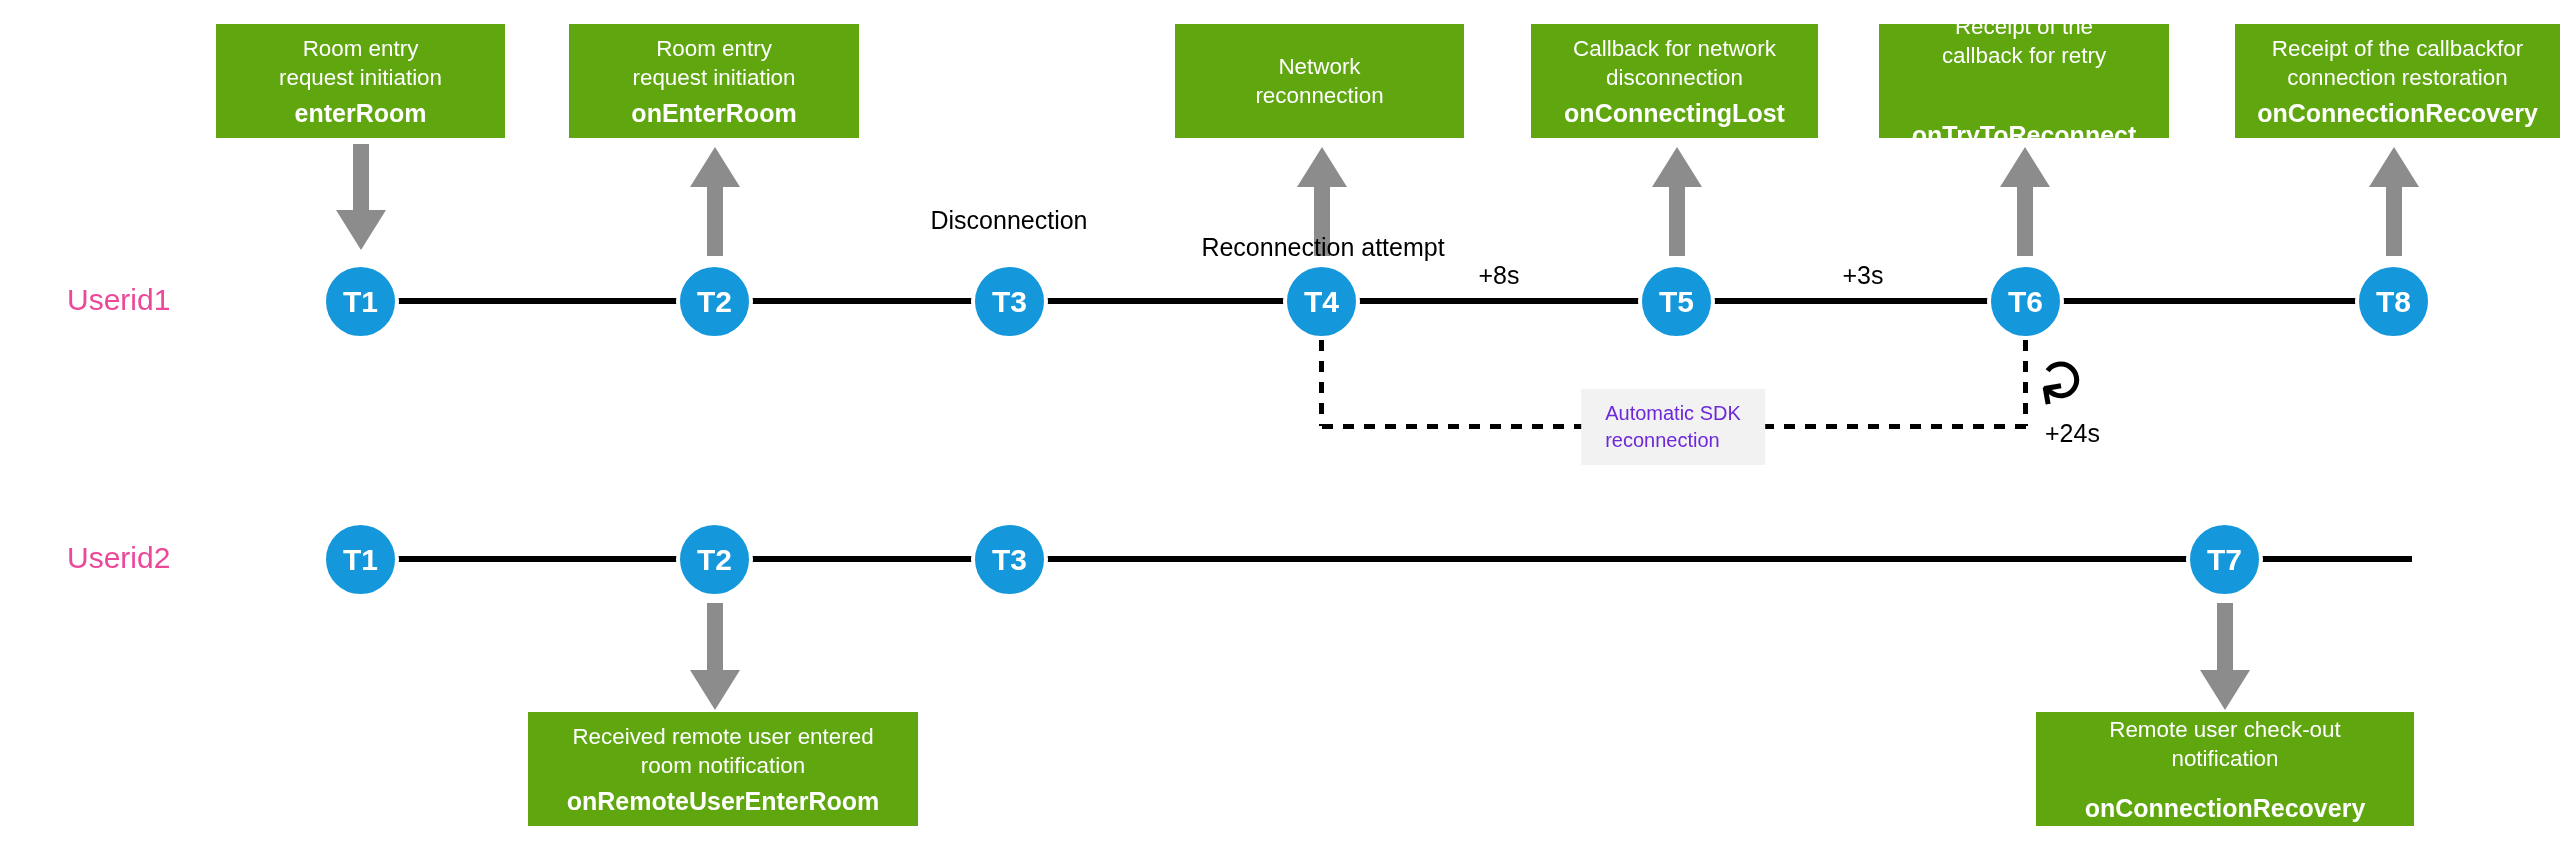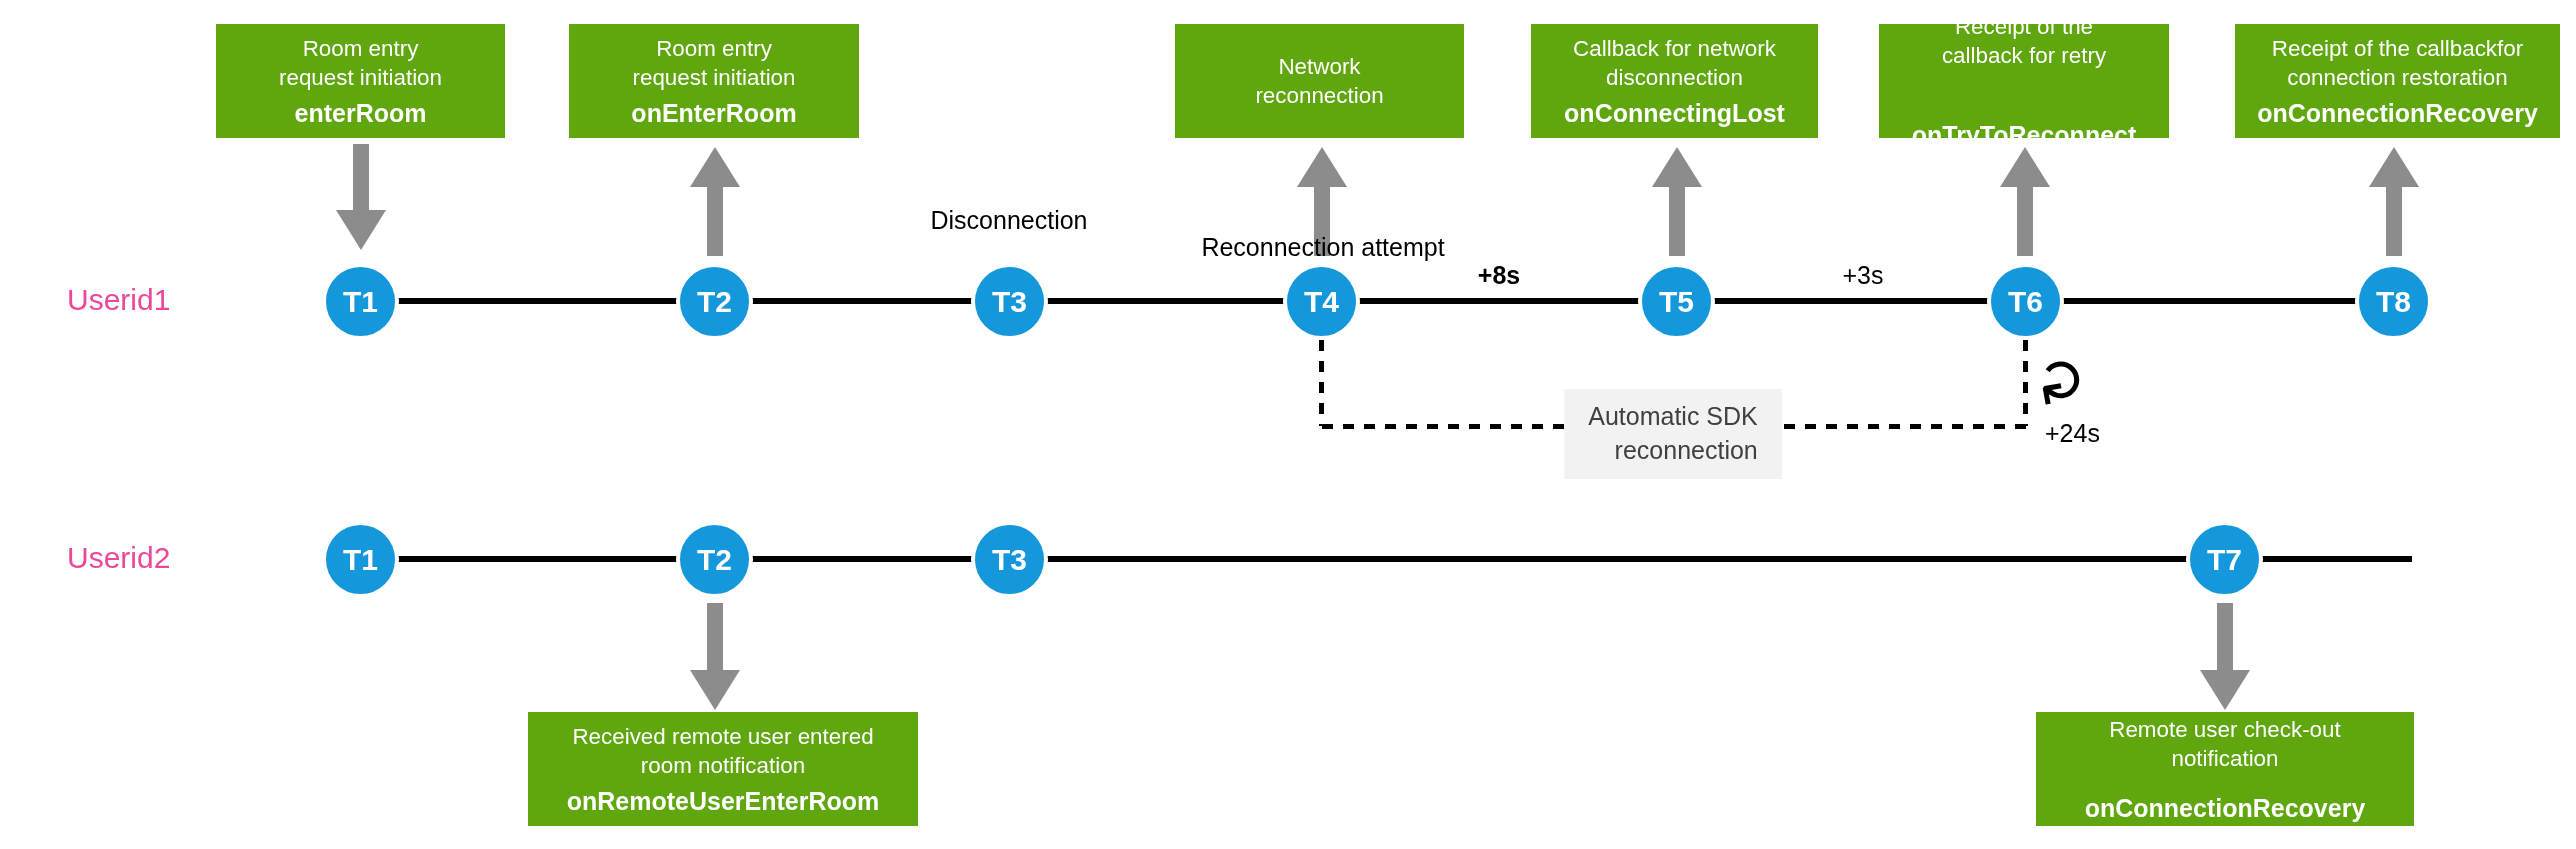--- a/index.html
+++ b/index.html
@@ -33,22 +33,22 @@
   .label{position:absolute;font-size:25px;color:#000;white-space:nowrap;}
   .centered{transform:translateX(-50%);}
   .lane-label{position:absolute;font-size:30px;color:#ec4899;}
 
   
   .dashv{position:absolute;width:4.8px;
          background:repeating-linear-gradient(180deg,#000 0 11.2px,transparent 11.2px 21px);}
   .dashh{position:absolute;height:4.8px;
          background:repeating-linear-gradient(90deg,#000 0 11.2px,transparent 11.2px 21px);}
 
-  .sdk-label{position:absolute;background:#F2F2F2;color:#404040;font-size:25px;line-height:1.35;
-             text-align:right;padding:11.2px 24px;white-space:pre-line;transform:translateX(-50%);}
+  .sdk-label{position:absolute;background:#F2F2F2;color:#6d28d9;font-size:20px;line-height:1.35;
+             text-align:left;padding:11.2px 24px;white-space:pre-line;transform:translateX(-50%);}
 
   .refresh{position:absolute;font-size:61px;color:#000;transform:rotate(-100deg);line-height:1;}
 </style>
 </head>
 <body>
 
 <div class="stage">
 
   <div class="box" style="left:216px;top:24px;width:289px;">
     <div class="desc">Room entry
@@ -106,21 +106,21 @@
   </div>
 
   <div class="lane-label" style="left:67px;top:283px;">Userid1</div>
   <div class="lane-label" style="left:67px;top:541px;">Userid2</div>
 
   <div class="hline" style="left:361px;top:298px;width:2033px;"></div>
   <div class="hline" style="left:361px;top:556px;width:2051px;"></div>
 
   <div class="label centered" style="left:1009px;top:206px;">Disconnection</div>
   <div class="label centered" style="left:1323px;top:233px;">Reconnection attempt</div>
-  <div class="label centered" style="left:1499px;top:261px;font-weight:bold;">+8s</div>
+  <div class="label centered" style="left:1499px;top:261px;">+8s</div>
   <div class="label centered" style="left:1863px;top:261px;">+3s</div>
 
   <div class="dashv" style="left:1319px;top:340px;height:86px;"></div>
   <div class="dashh" style="left:1322px;top:424px;width:704px;"></div>
   <div class="dashv" style="left:2023px;top:340px;height:86px;"></div>
   <div class="sdk-label" style="left:1673px;top:389px;">Automatic SDK
 reconnection</div>
   <div class="refresh" style="left:2037px;top:350px;">↻</div>
   <div class="label" style="left:2045px;top:419px;">+24s</div>
 

